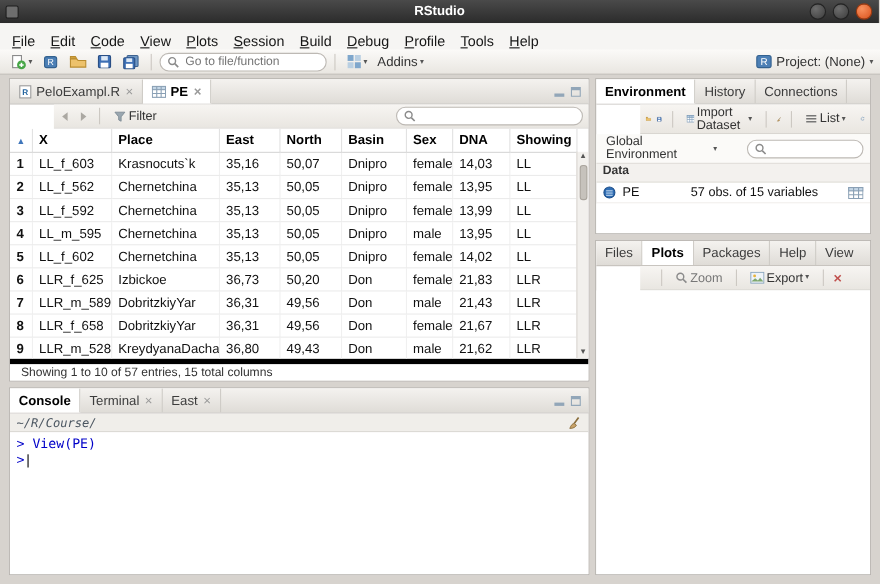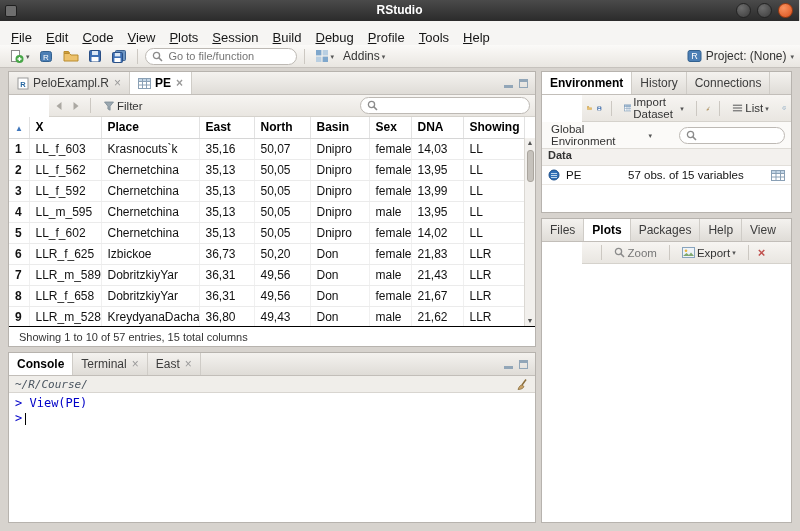--- a/index.html
+++ b/index.html
@@ -84,21 +84,21 @@
                 white-space:nowrap; overflow:hidden; }
   td.rn { font-weight:bold; }
   .sort { font-size:8px; color:#3f76bb; }
   .vscroll { position:absolute; top:21px; right:0; bottom:0; width:11px;
              background:#f2f0ed; border-left:1px solid #dbd8d3;
              display:flex; flex-direction:column; align-items:center; }
   .sb-arrow { font-size:7px; color:#555; line-height:10px; height:10px; }
   .sb-thumb { width:7px; height:32px; margin-top:2px; background:#c6c2bc;
               border:1px solid #aaa59e; border-radius:3px; }
   .sb-fill { flex:1; }
-  .dv-footer { flex:0 0 20px; border-top:1px solid #000000; background:#fff;
+  .dv-footer { flex:0 0 20px; border-top:5px solid #000000; background:#fff;
                font-size:11px; color:#333; display:flex; align-items:center; padding:0 10px; }
 
   
   .console-header { flex:0 0 17px; background:#f0eeea; border-bottom:1px solid #d8d5d0;
                     display:flex; align-items:center; padding:0 6px; }
   .console-path { font-family:"DejaVu Sans Mono", monospace; font-style:italic;
                   font-size:11px; color:#4a5560; }
   .console-body { flex:1; background:#fff; padding:3px 6px;
                   font-family:"DejaVu Sans Mono", monospace; font-size:12px; line-height:15px; }
   .c-blue { color:#0000c8; }

